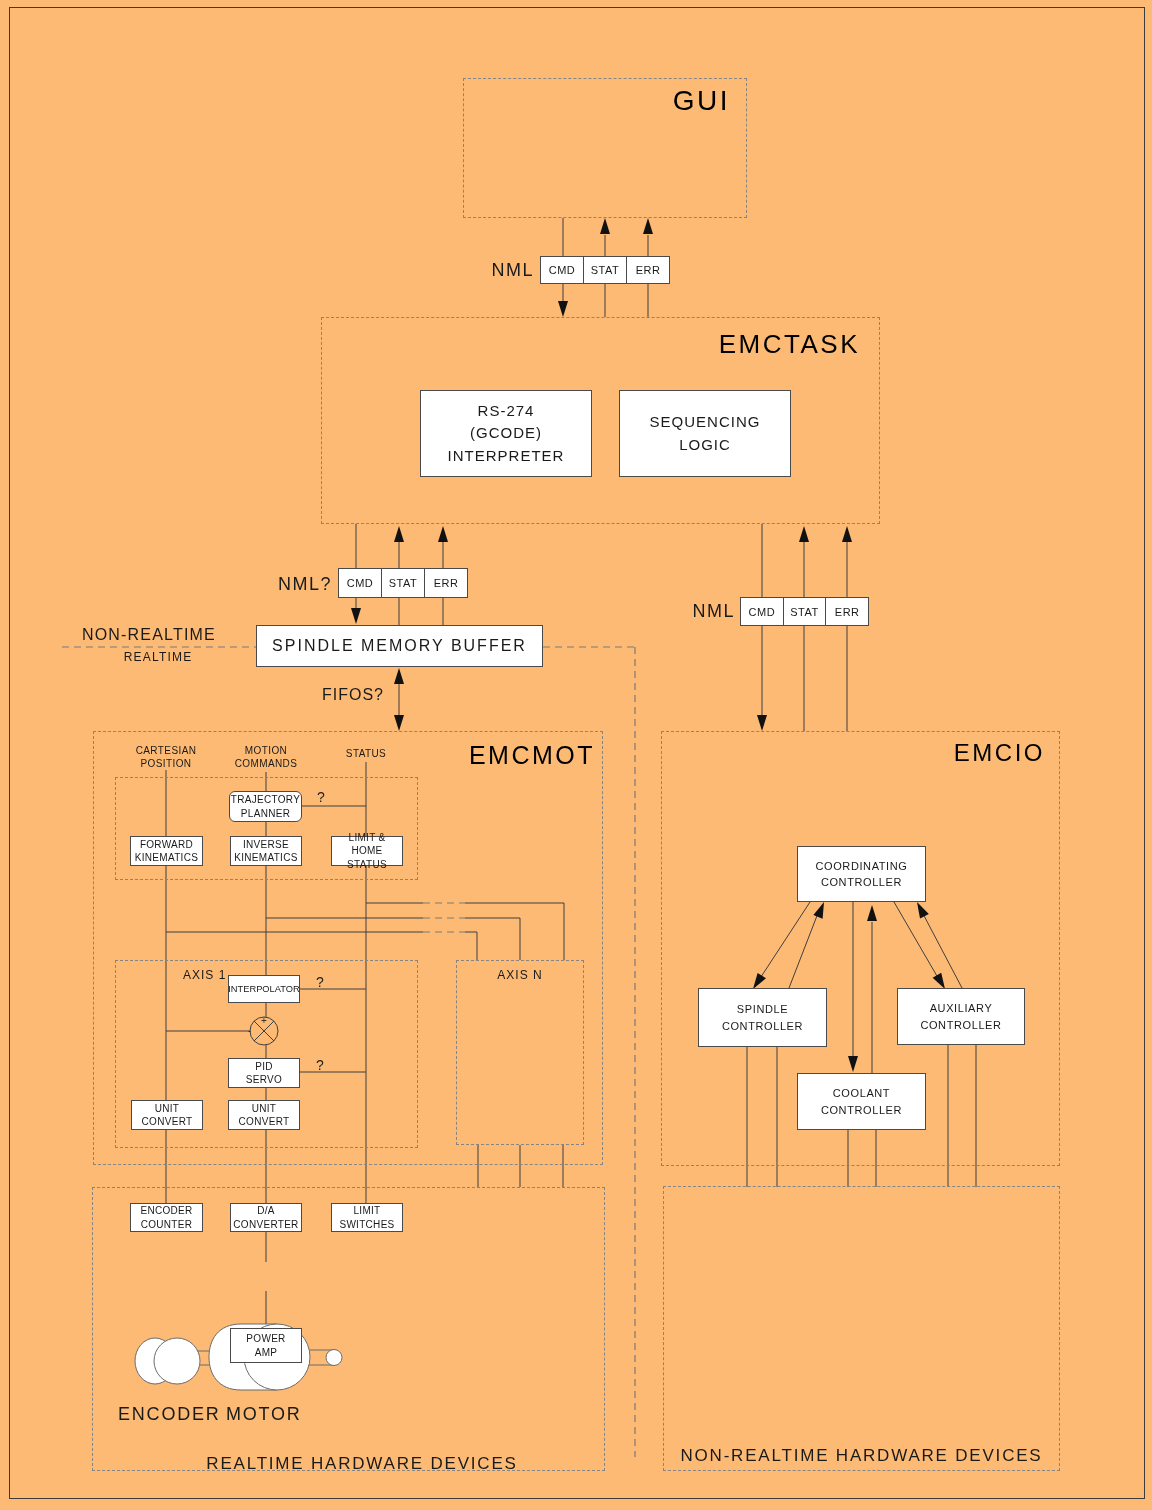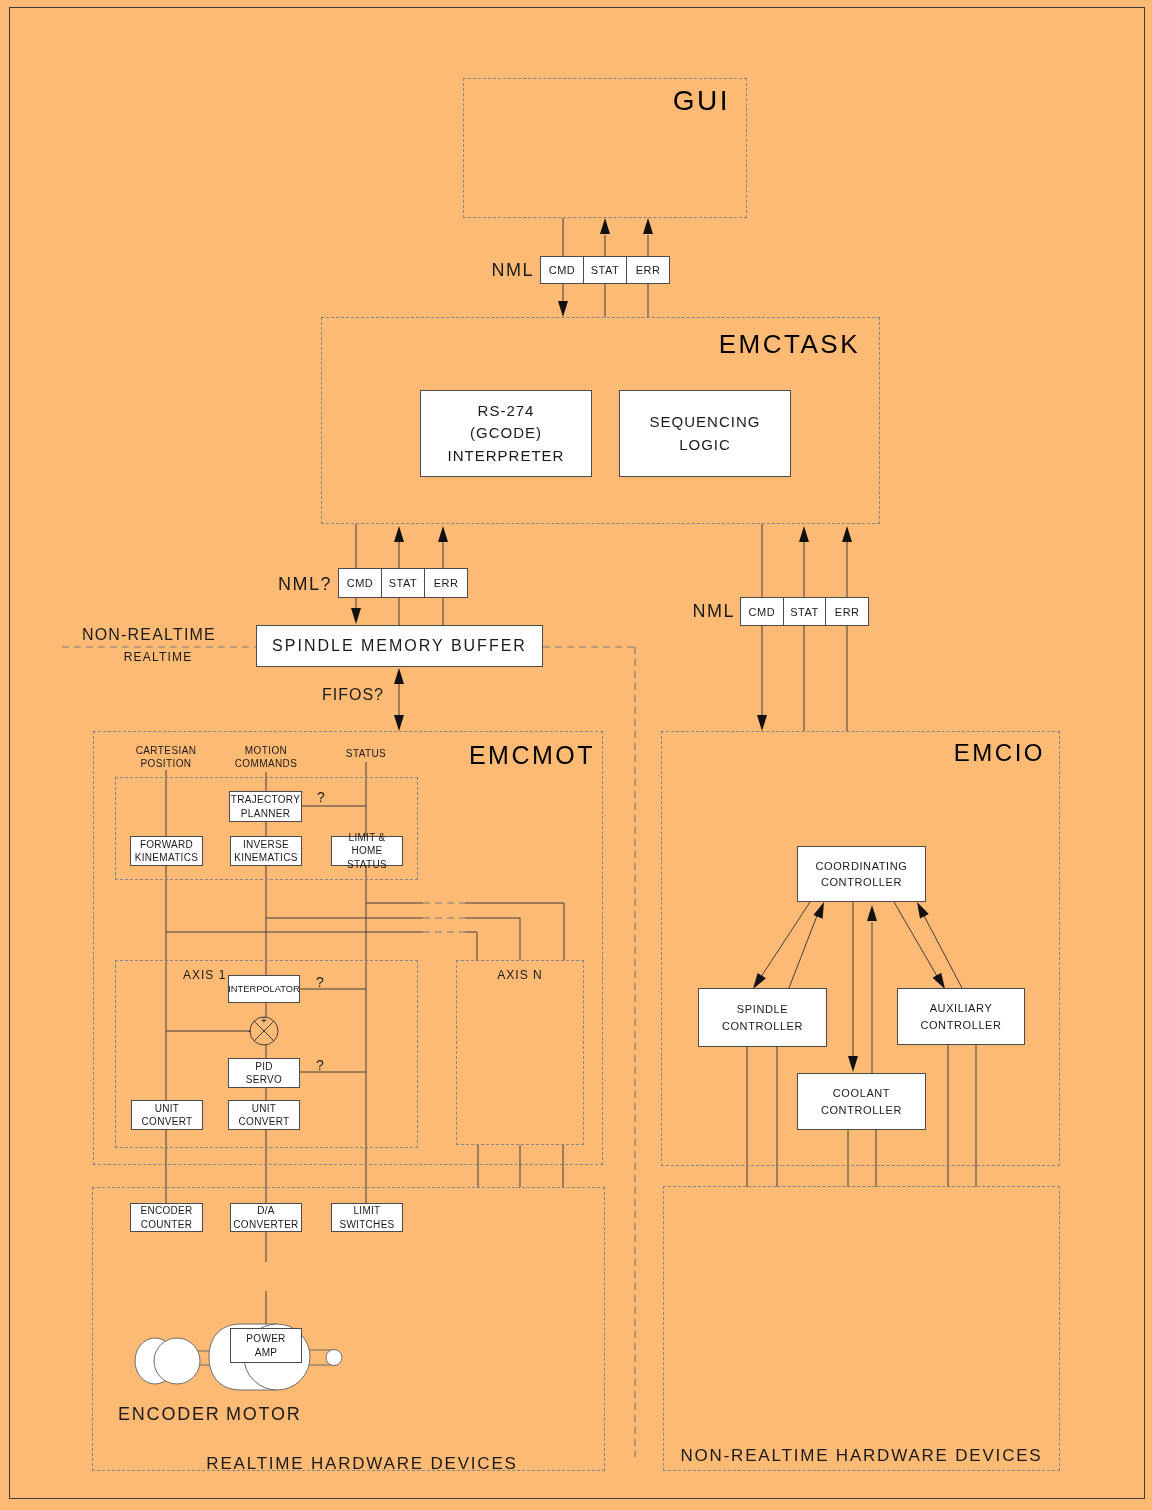--- a/index.html
+++ b/index.html
@@ -217,21 +217,21 @@
   <div class="lbl" style="left:62px;top:626px;width:154px;text-align:right;font-size:16px;letter-spacing:1.2px;">NON-REALTIME</div>
   <div class="lbl" style="left:100px;top:650px;width:116px;text-align:center;font-size:12px;letter-spacing:1.2px;">REALTIME</div>
   <div class="lbl" style="left:322px;top:686px;font-size:16px;letter-spacing:1px;">FIFOS?</div>
 
   <div class="lbl colhdr" style="left:106px;top:744px;width:120px;">CARTESIAN
 POSITION</div>
   <div class="lbl colhdr" style="left:206px;top:744px;width:120px;">MOTION
 COMMANDS</div>
   <div class="lbl colhdr" style="left:306px;top:747px;width:120px;">STATUS</div>
 
-  <div class="b bs" style="left:229px;top:791px;width:73px;height:31px;">TRAJECTORY
+  <div class="b bs" style="left:229px;top:791px;width:73px;height:31px;border-radius:6px;">TRAJECTORY
 PLANNER</div>
   <div class="b bs" style="left:130px;top:836px;width:73px;height:30px;">FORWARD
 KINEMATICS</div>
   <div class="b bs" style="left:230px;top:836px;width:72px;height:30px;">INVERSE
 KINEMATICS</div>
   <div class="b bs" style="left:331px;top:836px;width:72px;height:30px;">LIMIT &amp; HOME
 STATUS</div>
   <div class="lbl q" style="left:317px;top:789px;">?</div>
 
   <div class="lbl axl" style="left:183px;top:968px;">AXIS 1</div>

